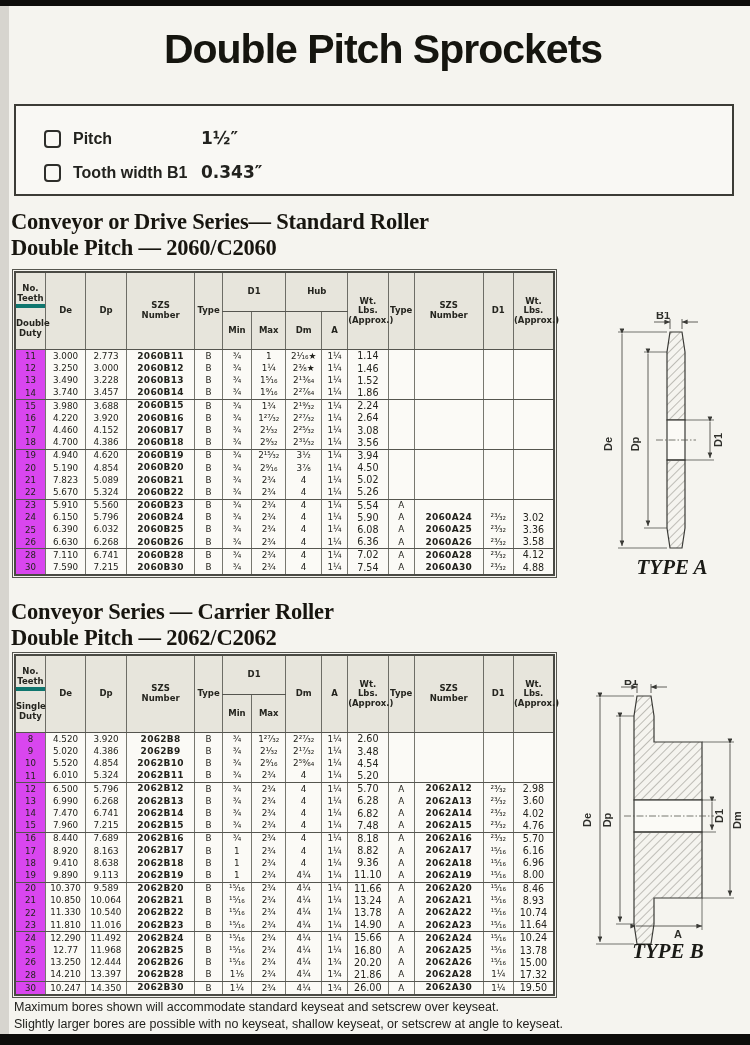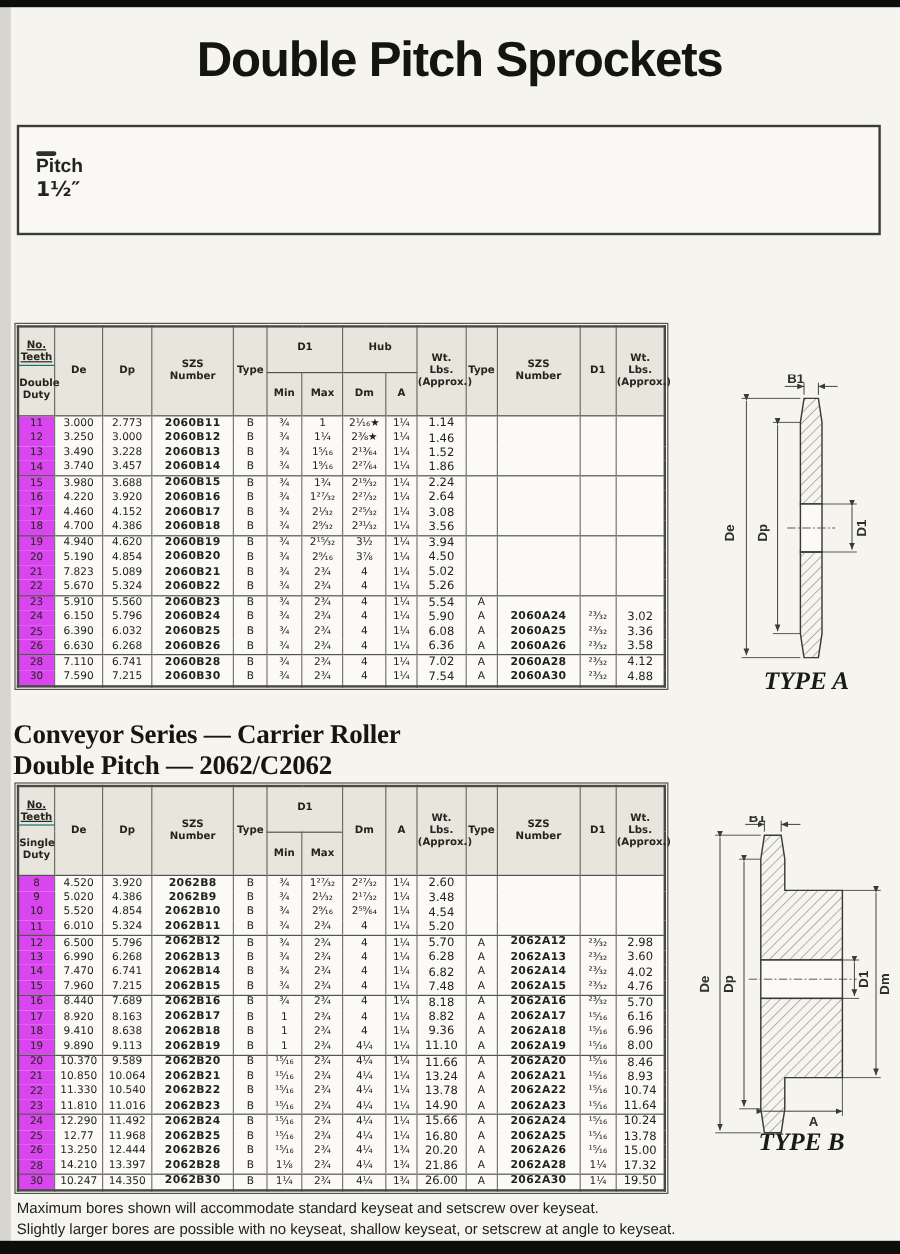--- a/index.html
+++ b/index.html
@@ -5,21 +5,21 @@
   html,body{margin:0;padding:0;background:#8a8882;}
   #page{position:relative;width:750px;height:1045px;background:#f5f4ef;overflow:hidden;
         font-family:"Liberation Sans",sans-serif;color:#1c1c18;}
   .edge-strip-left{position:absolute;left:0;top:0;width:9px;height:1045px;background:#d7d5cf;}
   .bar-top{position:absolute;left:0;top:0;width:750px;height:6px;background:#0d0d0b;}
   .bar-bottom{position:absolute;left:0;top:1034px;width:750px;height:11px;background:#0d0d0b;}
   .page-title{position:absolute;top:26px;left:0;width:750px;text-align:center;padding-left:16px;
        box-sizing:border-box;font-size:41px;font-weight:bold;letter-spacing:-1px;color:#15150f;}
   .spec-box{position:absolute;left:14px;top:104px;width:716px;height:88px;background:#f9f8f4;
        border:2px solid #3c3c36;}
-  .spec-row{position:absolute;left:14px;height:22px;display:flex;align-items:flex-start;flex-direction:column;}
+  .spec-row{position:absolute;left:28px;height:22px;display:flex;align-items:flex-end;}
   .spec-row.r1{top:20px;} .spec-row.r2{top:54px;}
   .chk{display:inline-block;width:13px;height:14px;border:2px solid #2e2e2a;border-radius:4px;
        margin-right:12px;background:#f9f8f4;}
   .spec-label{font-size:16px;font-weight:bold;color:#22221e;width:128px;}
   .spec-value{font-size:17px;font-weight:bold;color:#22221e;font-family:"DejaVu Sans",sans-serif;}
   .section-heading{position:absolute;left:11px;font-family:"Liberation Serif",serif;font-weight:bold;
        font-size:22.5px;line-height:1.14;color:#17150f;letter-spacing:-0.2px;white-space:pre-line;}
   .sh1{top:209px;} .sh2{top:599px;}
   .tbl-wrap{position:absolute;left:14px;}
   .tw1{top:271px;} .tw2{top:654px;}
@@ -29,21 +29,21 @@
   table.spec th{background:#e7e5dc;font-size:8.5px;font-weight:bold;color:#25251f;
        border-left:1px solid #6d6d66;border-bottom:1px solid #55554f;padding:1px 0;
        white-space:pre-line;line-height:1.15;}
   table.spec td{font-size:8.8px;text-align:center;border-left:1px solid #77776f;
        padding:0;height:12.2px;line-height:1.05;color:#23231d;}
   .t2 td{height:12.4px;}
   table.spec tr.group-end td{border-bottom:1px solid #55554f;}
   table.spec td.c0{background:#d946ef;font-size:8.6px;}
   table.spec td.c3, table.spec td.c11{font-weight:bold;font-size:9px;letter-spacing:.3px;}
   table.spec td.c9, table.spec td.c13{font-size:9.6px;}
-  .teeth-top{border-bottom:1px solid #0f766e;padding-bottom:1px;text-decoration:underline;}
+  .teeth-top{border-bottom:4px solid #0f766e;padding-bottom:1px;}
   .teeth-bottom{padding-top:1px;}
   .diagram{position:absolute;}
   .dgA{left:598px;top:312px;} .dgB{left:582px;top:680px;}
   .footnote-star{position:absolute;left:14px;top:975px;font-size:12.5px;color:#22221e;}
   .notes{position:absolute;left:14px;top:999px;font-size:12.5px;line-height:1.32;color:#22221e;
        white-space:pre-line;}
   svg text{font-family:"Liberation Sans",sans-serif;fill:#2e2e2a;}
   svg .cap{font-family:"Liberation Serif",serif;font-style:italic;font-weight:bold;font-size:21px;fill:#1a1a16;}
   svg .dim{font-size:11px;font-weight:bold;}
 </style>
@@ -55,22 +55,29 @@
   <div class="bar-top"></div>
 
   <div class="page-title">Double Pitch Sprockets</div>
 
   <div class="spec-box">
     <div class="spec-row r1">
       <span class="chk"></span>
       <span class="spec-label">Pitch</span>
       <span class="spec-value">1½″</span>
     </div>
+    <div class="spec-row r2">
+      <span class="chk"></span>
+      <span class="spec-label">Tooth width B1</span>
+      <span class="spec-value">0.343″</span>
+    </div>
   </div>
 
+  <div class="section-heading sh1">Conveyor or Drive Series—  Standard Roller
+Double Pitch — 2060/C2060</div>
 
   <div class="tbl-wrap tw1">
     <table class="spec t1">
       <colgroup>
         <col style="width:30px">
           <col style="width:40px">
           <col style="width:40px">
           <col style="width:68px">
         <col style="width:27px">
           <col style="width:29px">

